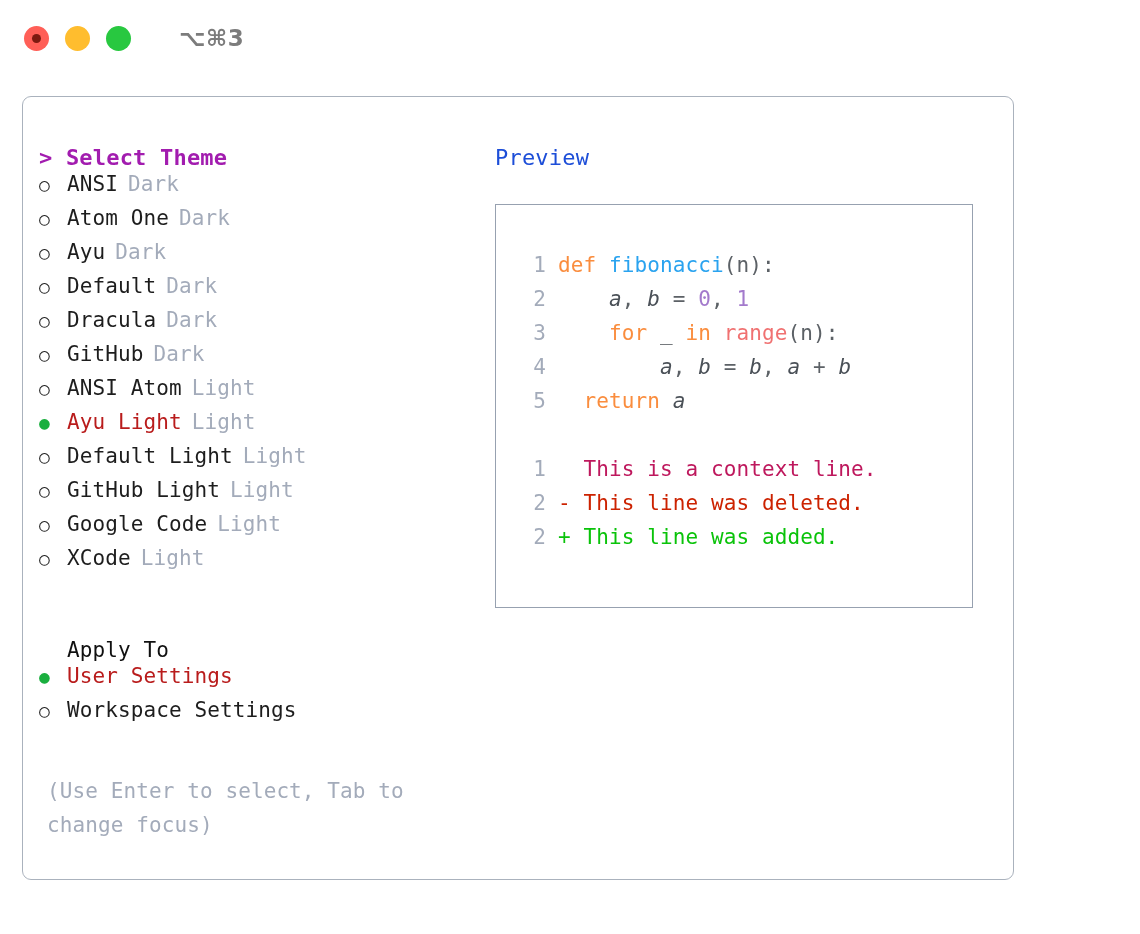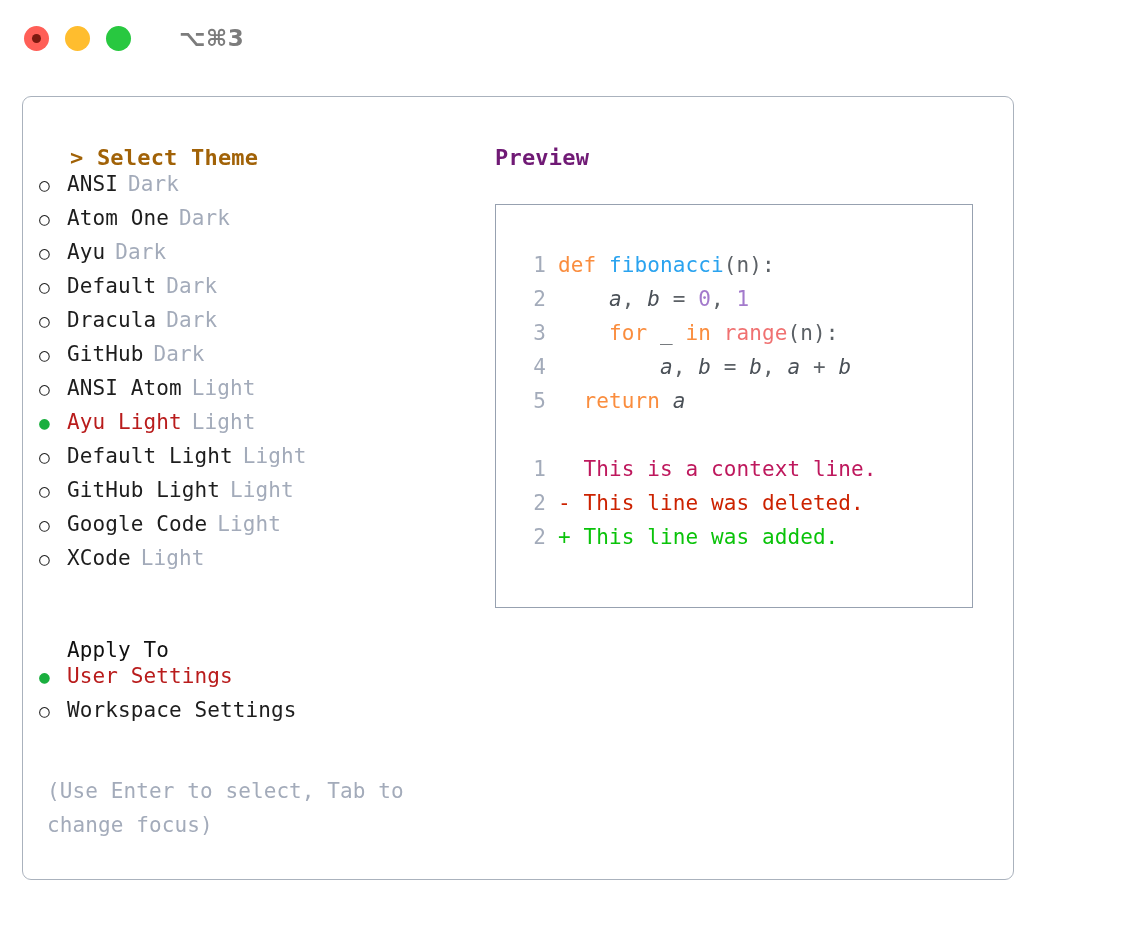--- a/index.html
+++ b/index.html
@@ -85,24 +85,23 @@
     box-sizing: border-box;
   }
 
   .col-left  { width: 470px; padding-left: 16px; box-sizing: border-box; }
   .col-right { flex: 1; padding-left: 2px; box-sizing: border-box; }
 
   
   .section-title {
     font-size: 22px;
     font-weight: 700;
-    color: #a16207;
+    color: #a21caf;
     letter-spacing: 0.2px;
     white-space: pre;
-    margin-left: 31px;
   }
   .theme-list { margin-top: 2px; }
 
   .theme-row {
     display: flex;
     align-items: baseline;
     height: 34px;
     font-size: 21px;
     white-space: pre;
     letter-spacing: 0.1px;
@@ -135,22 +134,22 @@
     line-height: 34px;
     color: #a3abba;
     width: 410px;
     letter-spacing: 0.1px;
     margin-left: 8px;
   }
 
   
   .preview-title {
     font-size: 22px;
-    font-weight: 700;
-    color: #701a75;
+    font-weight: 400;
+    color: #1d4ed8;
     letter-spacing: 0.2px;
   }
   .code-box {
     margin-top: 34px;
     width: 478px;
     height: 404px;
     box-sizing: border-box;
     border: 1.5px solid #97a1b0;
     background: #ffffff;
     padding: 48px 0 0 16px;

